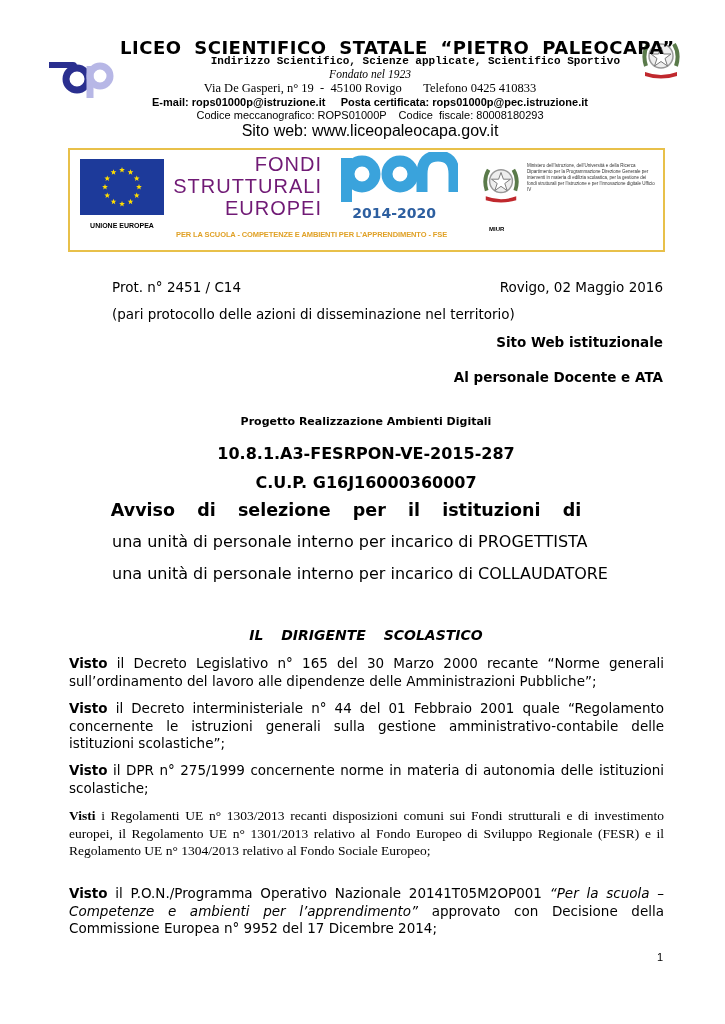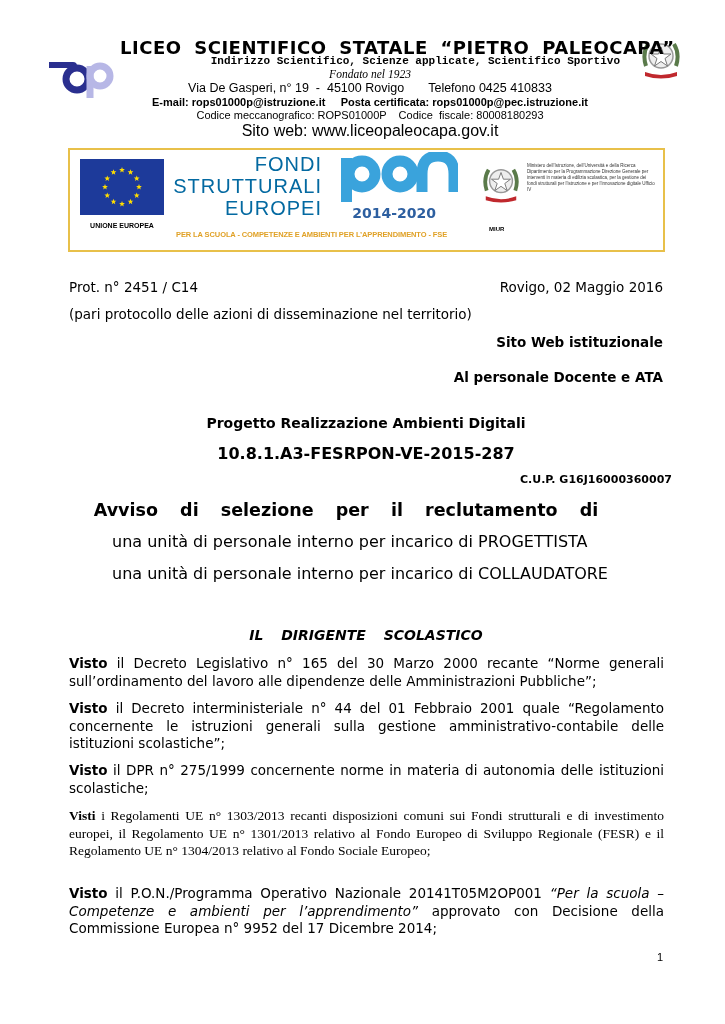--- a/index.html
+++ b/index.html
@@ -7,53 +7,53 @@
          font-family: "DejaVu Sans", sans-serif; color: #000; }
   .abs { position: absolute; }
 
   
   #logo-op { left: 47px; top: 54px; width: 72px; height: 46px; }
   #emblem-top { left: 640px; top: 36px; width: 42px; height: 44px; }
   .lh { position: absolute; left: 120px; width: 500px; text-align: center; white-space: nowrap; }
   #lh-name { top: 37px; font-size: 18px; font-weight: bold; letter-spacing: 0.5px; word-spacing: 6px; }
   #lh-sub { top: 55px; font-size: 11px; font-weight: bold; font-family: Liberation Mono, monospace; text-align: right; }
   #lh-founded { top: 68px; font-size: 11.5px; font-style: italic; font-family: "Liberation Serif", serif; }
-  #lh-address { top: 81px; font-size: 12.5px; font-family: Liberation Sans, sans-serif; }
+  #lh-address { top: 81px; font-size: 12.5px; font-family: Liberation Serif, serif; }
   #lh-email { top: 96px; font-size: 11px; font-family: "Liberation Sans", sans-serif; font-weight: bold; }
   #lh-codes { top: 109px; font-size: 11px; font-family: "Liberation Sans", sans-serif; }
   #lh-web { top: 122px; font-size: 16px; font-family: "Liberation Sans", sans-serif; }
 
   
   #banner { left: 68px; top: 148px; width: 593px; height: 100px;
             border: 2px solid #e8c04a; background: #fff; }
   #eu-flag { left: 10px; top: 9px; width: 84px; height: 56px; background: #1d3a9a; }
   #eu-label { left: 4px; top: 72px; width: 96px; text-align: center; font-size: 7px; font-weight: bold;
               font-family: "Liberation Sans", sans-serif; }
   #fondi-text { left: 100px; top: 3px; width: 152px; text-align: right; font-family: "Liberation Sans", sans-serif;
-                font-size: 20px; line-height: 22px; color: #0369a1; letter-spacing: 1px; font-weight: normal; }
+                font-size: 20px; line-height: 22px; color: #701a75; letter-spacing: 1px; font-weight: normal; }
   #pon-logo { left: 268px; top: 2px; width: 120px; height: 72px; }
   #banner-tagline { left: 106px; top: 80px; width: 330px; font-size: 7.5px; font-weight: bold; color: #e0a126;
                     font-family: "Liberation Sans", sans-serif; letter-spacing: -0.1px; white-space: nowrap; }
   #emblem-banner { left: 411px; top: 12px; width: 40px; height: 42px; }
   #miur-text { left: 457px; top: 13px; width: 130px; font-size: 4.5px; line-height: 6px; color: #333;
                font-family: "Liberation Sans", sans-serif; }
   #miur-label { left: 419px; top: 76px; font-size: 6px; font-weight: bold; font-family: "Liberation Sans", sans-serif; }
 
   
-  .t { position: absolute; font-size: 13.5px; font-family: "DejaVu Sans", sans-serif; white-space: nowrap; }
+  .t { position: absolute; font-size: 13.5px; font-family: "DejaVu Sans", sans-serif; white-space: nowrap; margin-left: 43px; }
   #prot { left: 69px; top: 279px; }
   #date { right: 62px; top: 279px; }
   #pari { left: 69px; top: 306px; }
   #to-site { right: 62px; top: 334px; font-weight: bold; }
   #to-staff { right: 62px; top: 369px; font-weight: bold; }
 
   .center { position: absolute; left: 60px; width: 612px; text-align: center; white-space: nowrap; }
-  #proj-title { top: 415px; font-size: 14px; font-weight: bold; }
+  #proj-title { top: 415px; font-size: 11px; font-weight: bold; }
   #proj-code { top: 444px; font-size: 16px; font-weight: bold; }
-  #proj-cup { top: 473px; font-size: 11px; font-weight: bold; text-align: right; }
+  #proj-cup { top: 473px; font-size: 16px; font-weight: bold; }
   #notice-title { top: 500px; font-size: 17.5px; font-weight: bold; word-spacing: 5px; left: 40px; }
   #role-1 { top: 532px; font-size: 16px; left: 80px; width: 640px; text-align: left; left:112px; }
   #role-2 { top: 564px; font-size: 16px; text-align: left; left:112px; }
 
   #dirigente { top: 627px; font-size: 14px; font-weight: bold; font-style: italic; word-spacing: 4px; }
 
   .para { position: absolute; left: 69px; width: 595px; font-size: 13.5px; line-height: 17.5px;
           text-align: justify; }
   .para b { font-weight: bold; }
   #p1 { top: 655px; }
@@ -142,21 +142,21 @@
 <div id="prot" class="t">Prot. n° 2451 / C14</div>
 <div id="date" class="t">Rovigo, 02 Maggio 2016</div>
 <div id="pari" class="t">(pari protocollo delle azioni di disseminazione nel territorio)</div>
 <div id="to-site" class="t">Sito Web istituzionale</div>
 <div id="to-staff" class="t">Al personale Docente e ATA</div>
 
 <div id="proj-title" class="center">Progetto Realizzazione Ambienti Digitali</div>
 <div id="proj-code" class="center">10.8.1.A3-FESRPON-VE-2015-287</div>
 <div id="proj-cup" class="center">C.U.P. G16J16000360007</div>
 
-<div id="notice-title" class="center" style="white-space: pre;">Avviso  di  selezione  per  il  reclutamento  di</div>
+<div id="notice-title" class="center" style="white-space: pre;">Avviso  di  selezione  per  il  istituzioni  di</div>
 <div id="role-1" class="center">una unità di personale interno per incarico di PROGETTISTA</div>
 <div id="role-2" class="center">una unità di personale interno per incarico di COLLAUDATORE</div>
 
 <div id="dirigente" class="center" style="white-space: pre;">IL  DIRIGENTE  SCOLASTICO</div>
 
 <div id="p1" class="para"><b>Visto</b><span> il Decreto Legislativo n° 165 del 30 Marzo 2000 recante “Norme generali sull’ordinamento del lavoro alle dipendenze delle Amministrazioni Pubbliche”;</span></div>
 <div id="p2" class="para"><b>Visto</b><span> il Decreto interministeriale n° 44 del 01 Febbraio 2001 quale “Regolamento concernente le istruzioni generali sulla gestione amministrativo-contabile delle istituzioni scolastiche”;</span></div>
 <div id="p3" class="para"><b>Visto</b><span> il DPR n° 275/1999 concernente norme in materia di autonomia delle istituzioni scolastiche;</span></div>
 <div id="p4" class="para"><b>Visti</b><span> i Regolamenti UE n° 1303/2013 recanti disposizioni comuni sui Fondi strutturali e di investimento europei, il Regolamento UE n° 1301/2013 relativo al Fondo Europeo di Sviluppo Regionale (FESR) e il Regolamento UE n° 1304/2013 relativo al Fondo Sociale Europeo;</span></div>
 <div id="p5" class="para"><b>Visto</b><span> il P.O.N./Programma Operativo Nazionale 20141T05M2OP001 </span><i>“Per la scuola – Competenze e ambienti per l’apprendimento”</i><span> approvato con Decisione della Commissione Europea n° 9952 del 17 Dicembre 2014;</span></div>

